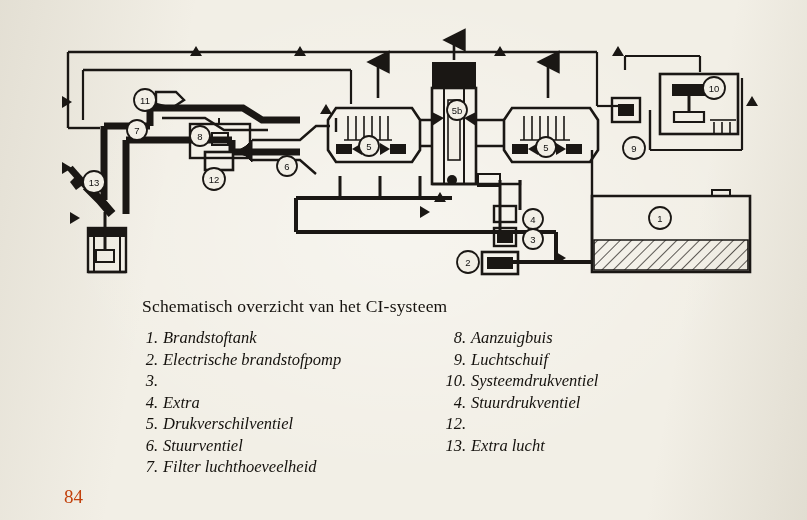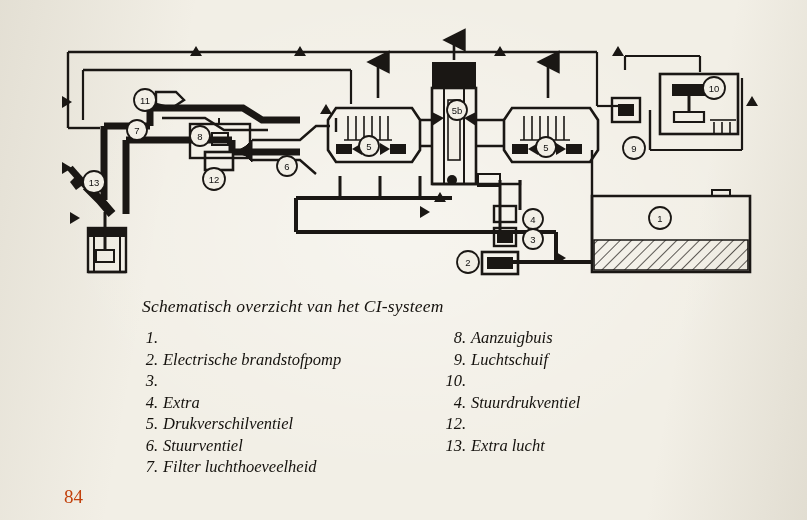--- a/index.html
+++ b/index.html
@@ -34,21 +34,20 @@
     position: absolute;
     left: 0;
     top: 0;
     width: 807px;
     height: 290px;
   }
   #caption {
     position: absolute;
     left: 142px;
     top: 296px;
-    font-style: italic;
     font-size: 17.5px;
     color: #15120e;
     letter-spacing: 0.2px;
   }
   #legend {
     position: absolute;
     left: 140px;
     top: 327px;
     width: 560px;
     display: flex;
@@ -341,20 +340,21 @@
         </g>
     </g>
   </svg>
 
   <div id="caption">Schematisch overzicht van het CI-systeem</div>
 
   <div id="legend">
     <div class="col left">
       <div class="legend-item">
           <span class="legend-num">1.</span>
+          <span>Brandstoftank</span>
         </div>
       <div class="legend-item">
           <span class="legend-num">2.</span>
           <span>Electrische brandstofpomp</span>
         </div>
       <div class="legend-item">
           <span class="legend-num">3.</span>
         </div>
       <div class="legend-item">
           <span class="legend-num">4.</span>
@@ -377,20 +377,21 @@
       <div class="legend-item">
           <span class="legend-num">8.</span>
           <span>Aanzuigbuis</span>
         </div>
       <div class="legend-item">
           <span class="legend-num">9.</span>
           <span>Luchtschuif</span>
         </div>
       <div class="legend-item">
           <span class="legend-num">10.</span>
+          <span>Systeemdrukventiel</span>
         </div>
       <div class="legend-item">
           <span class="legend-num">4.</span>
           <span>Stuurdrukventiel</span>
         </div>
       <div class="legend-item">
           <span class="legend-num">12.</span>
         </div>
       <div class="legend-item">
           <span class="legend-num">13.</span>

